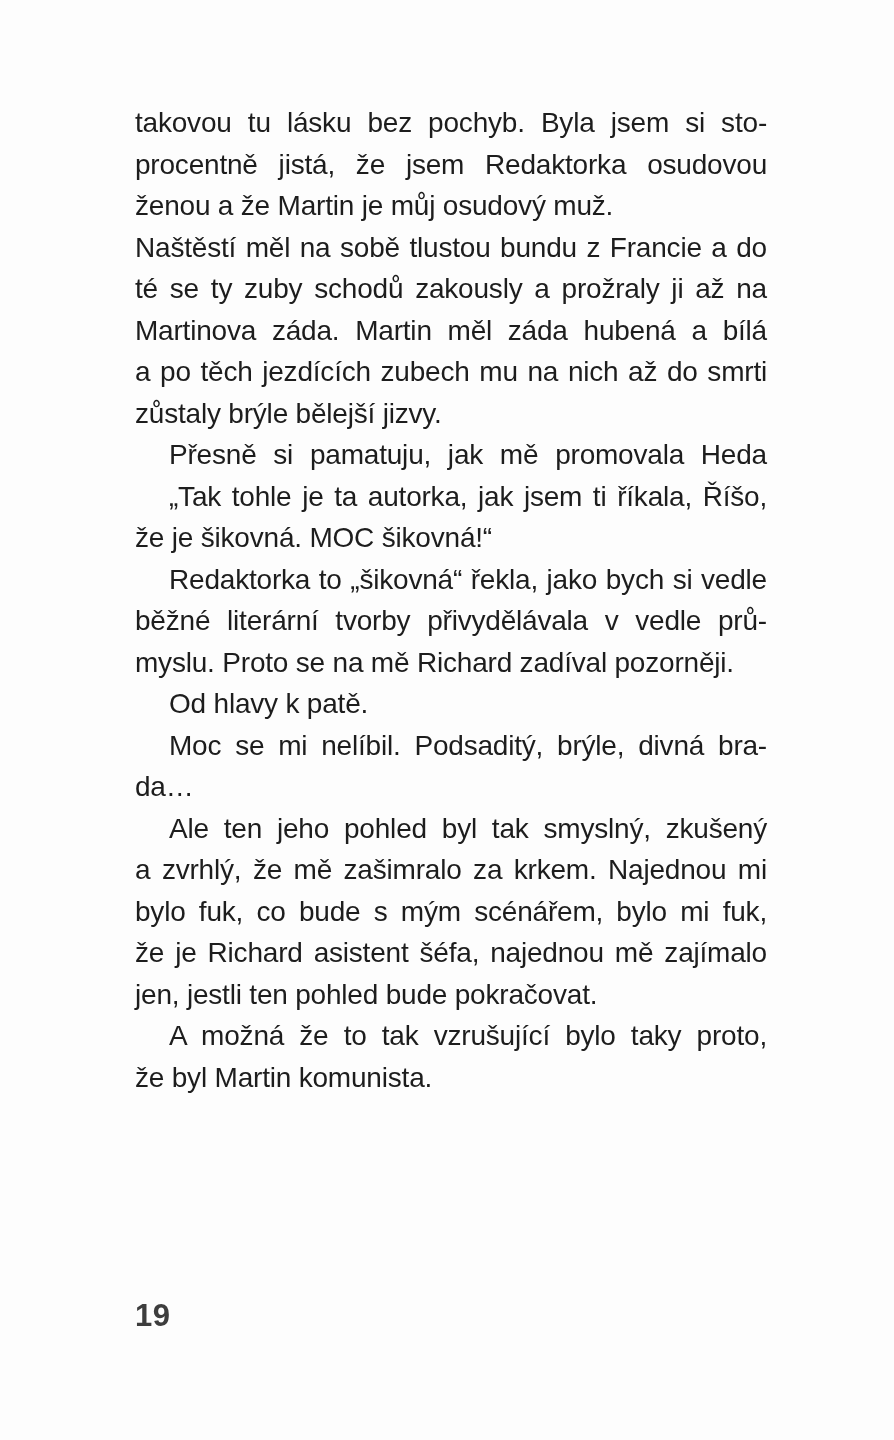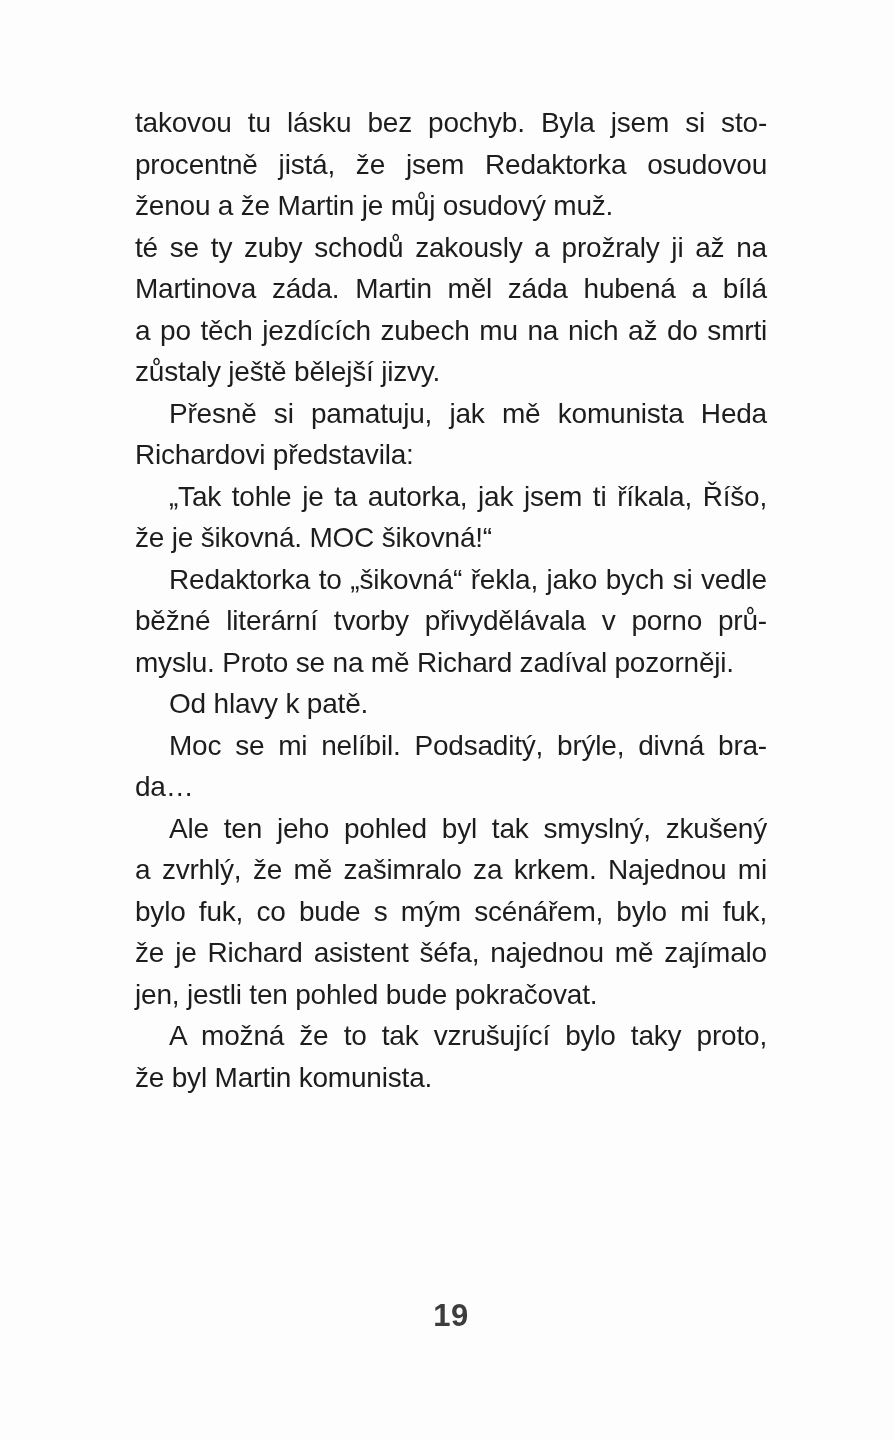--- a/index.html
+++ b/index.html
@@ -39,45 +39,44 @@
     text-align-last: left;
   }
   .line.indent {
     padding-left: 34px;
   }
   .page-number {
     position: absolute;
     left: 135px;
     top: 1298px;
     width: 632px;
-    text-align: center;
     font-size: 31px;
     font-weight: bold;
     color: #3d3d3d;
     letter-spacing: 0.5px;
   }
 </style>
 </head>
 <body>
 
 <div class="page" style="background: rgb(253, 253, 253);">
   <div class="text-block" style="color: rgb(29, 29, 29);">
       <div class="line">takovou tu lásku bez pochyb. Byla jsem si sto-</div>
       <div class="line">procentně jistá, že jsem Redaktorka osudovou</div>
       <div class="line last">ženou a že Martin je můj osudový muž.</div>
+      <div class="line">Naštěstí měl na sobě tlustou bundu z Francie a do</div>
       <div class="line">té se ty zuby schodů zakously a prožraly ji až na</div>
       <div class="line">Martinova záda. Martin měl záda hubená a bílá</div>
       <div class="line">a po těch jezdících zubech mu na nich až do smrti</div>
-      <div class="line last">zůstaly ještě bělejší jizvy.</div>
-      <div class="line indent">Přesně si pamatuju, jak mě komunista Heda</div>
-      <div class="line last">Richardovi představila:</div>
+      <div class="line last">zůstaly brýle bělejší jizvy.</div>
+      <div class="line indent">Přesně si pamatuju, jak mě promovala Heda</div>
       <div class="line indent">„Tak tohle je ta autorka, jak jsem ti říkala, Říšo,</div>
       <div class="line last">že je šikovná. MOC šikovná!“</div>
       <div class="line indent">Redaktorka to „šikovná“ řekla, jako bych si vedle</div>
-      <div class="line">běžné literární tvorby přivydělávala v porno prů-</div>
+      <div class="line">běžné literární tvorby přivydělávala v vedle prů-</div>
       <div class="line last">myslu. Proto se na mě Richard zadíval pozorněji.</div>
       <div class="line last indent">Od hlavy k patě.</div>
       <div class="line indent">Moc se mi nelíbil. Podsaditý, brýle, divná bra-</div>
       <div class="line last">da…</div>
       <div class="line indent">Ale ten jeho pohled byl tak smyslný, zkušený</div>
       <div class="line">a zvrhlý, že mě zašimralo za krkem. Najednou mi</div>
       <div class="line">bylo fuk, co bude s mým scénářem, bylo mi fuk,</div>
       <div class="line">že je Richard asistent šéfa, najednou mě zajímalo</div>
       <div class="line last">jen, jestli ten pohled bude pokračovat.</div>
       <div class="line indent">A možná že to tak vzrušující bylo taky proto,</div>

